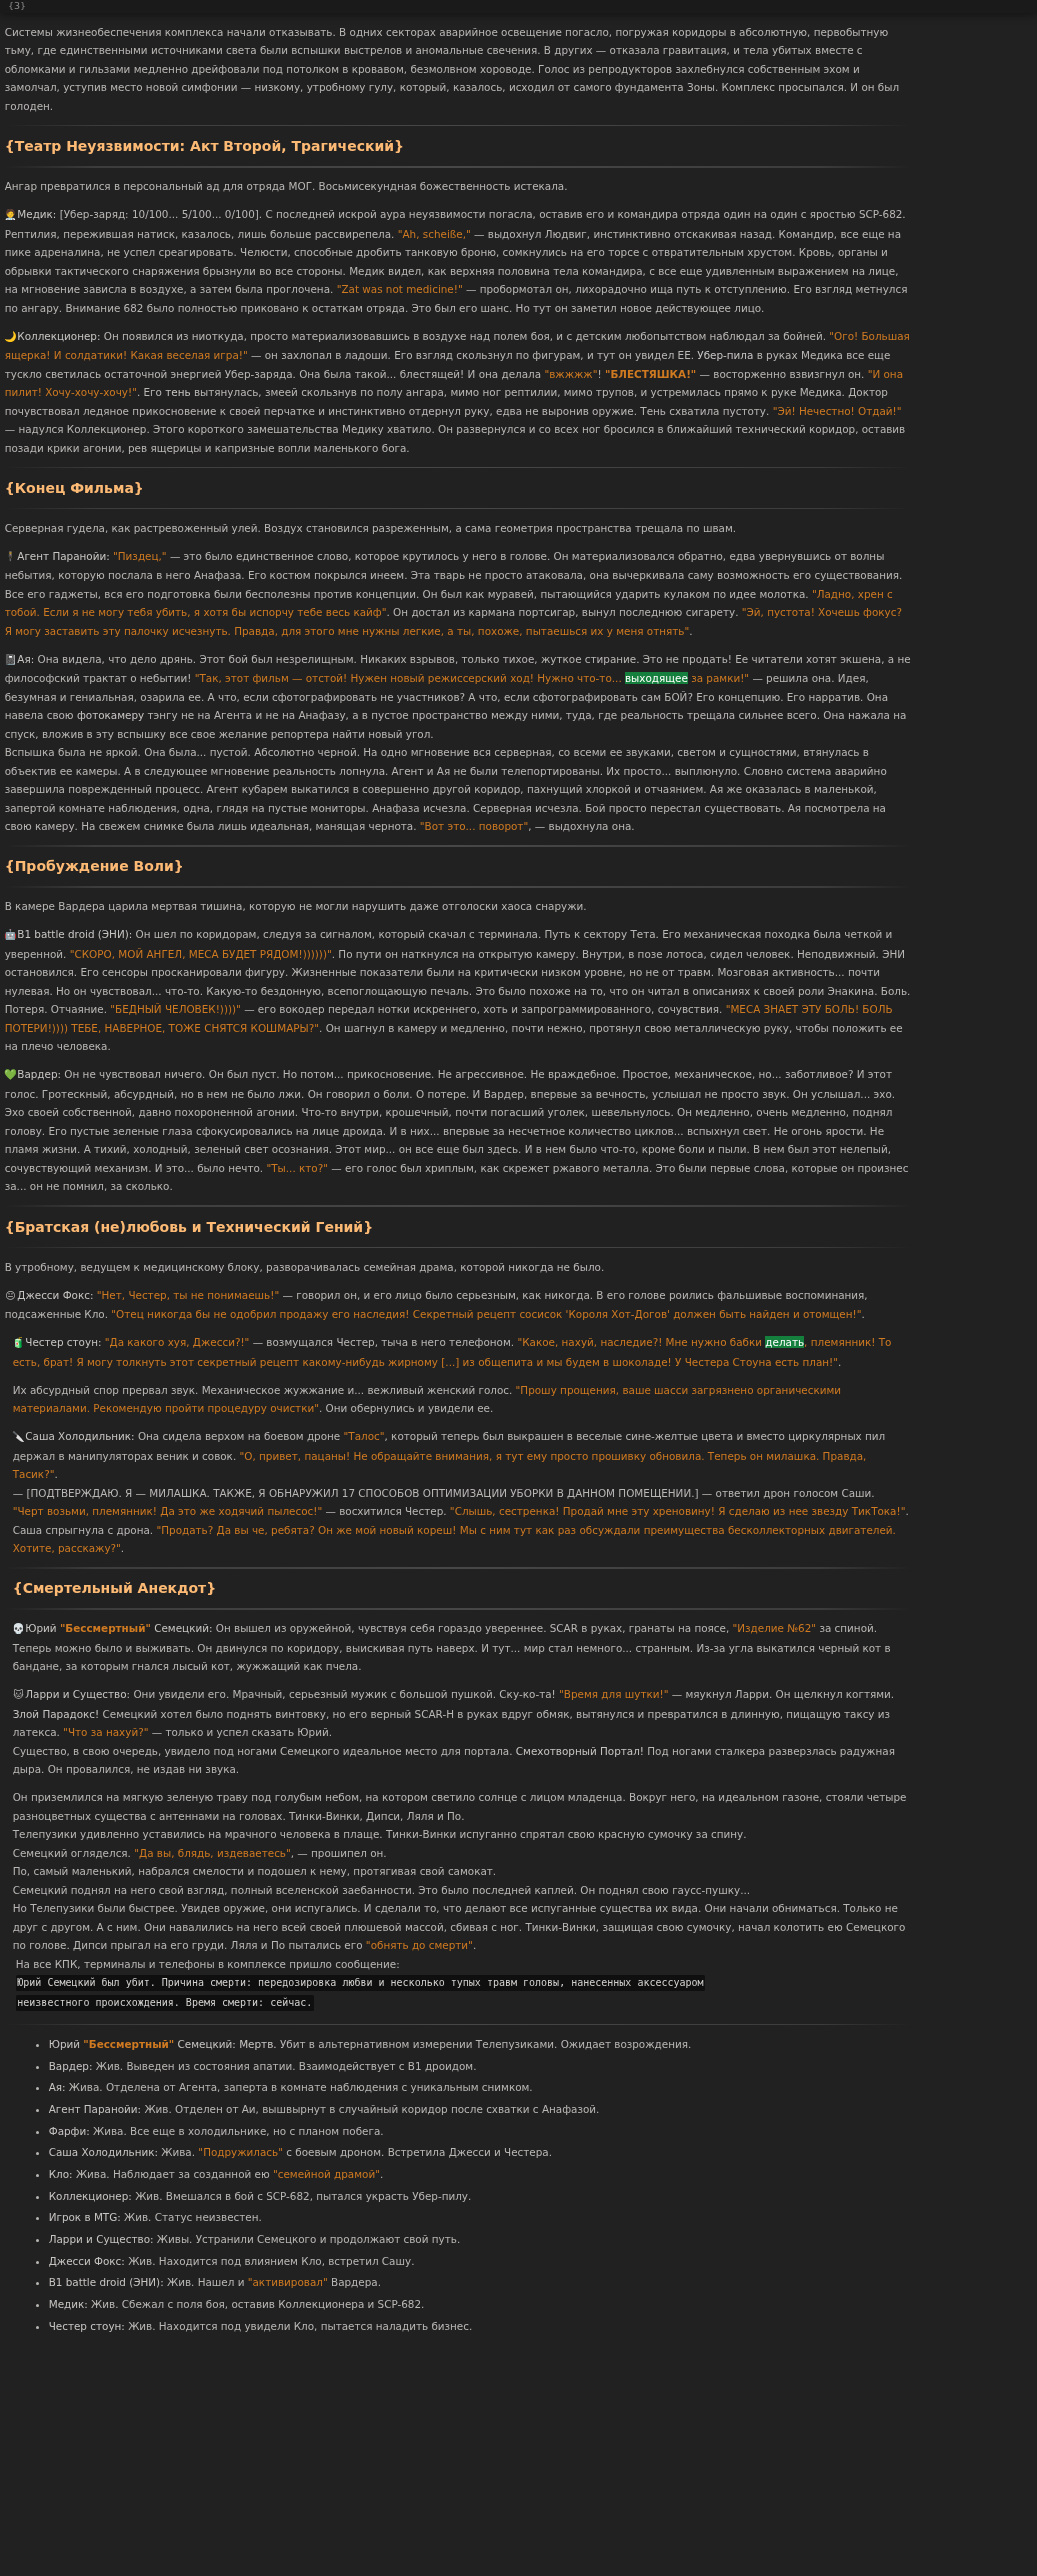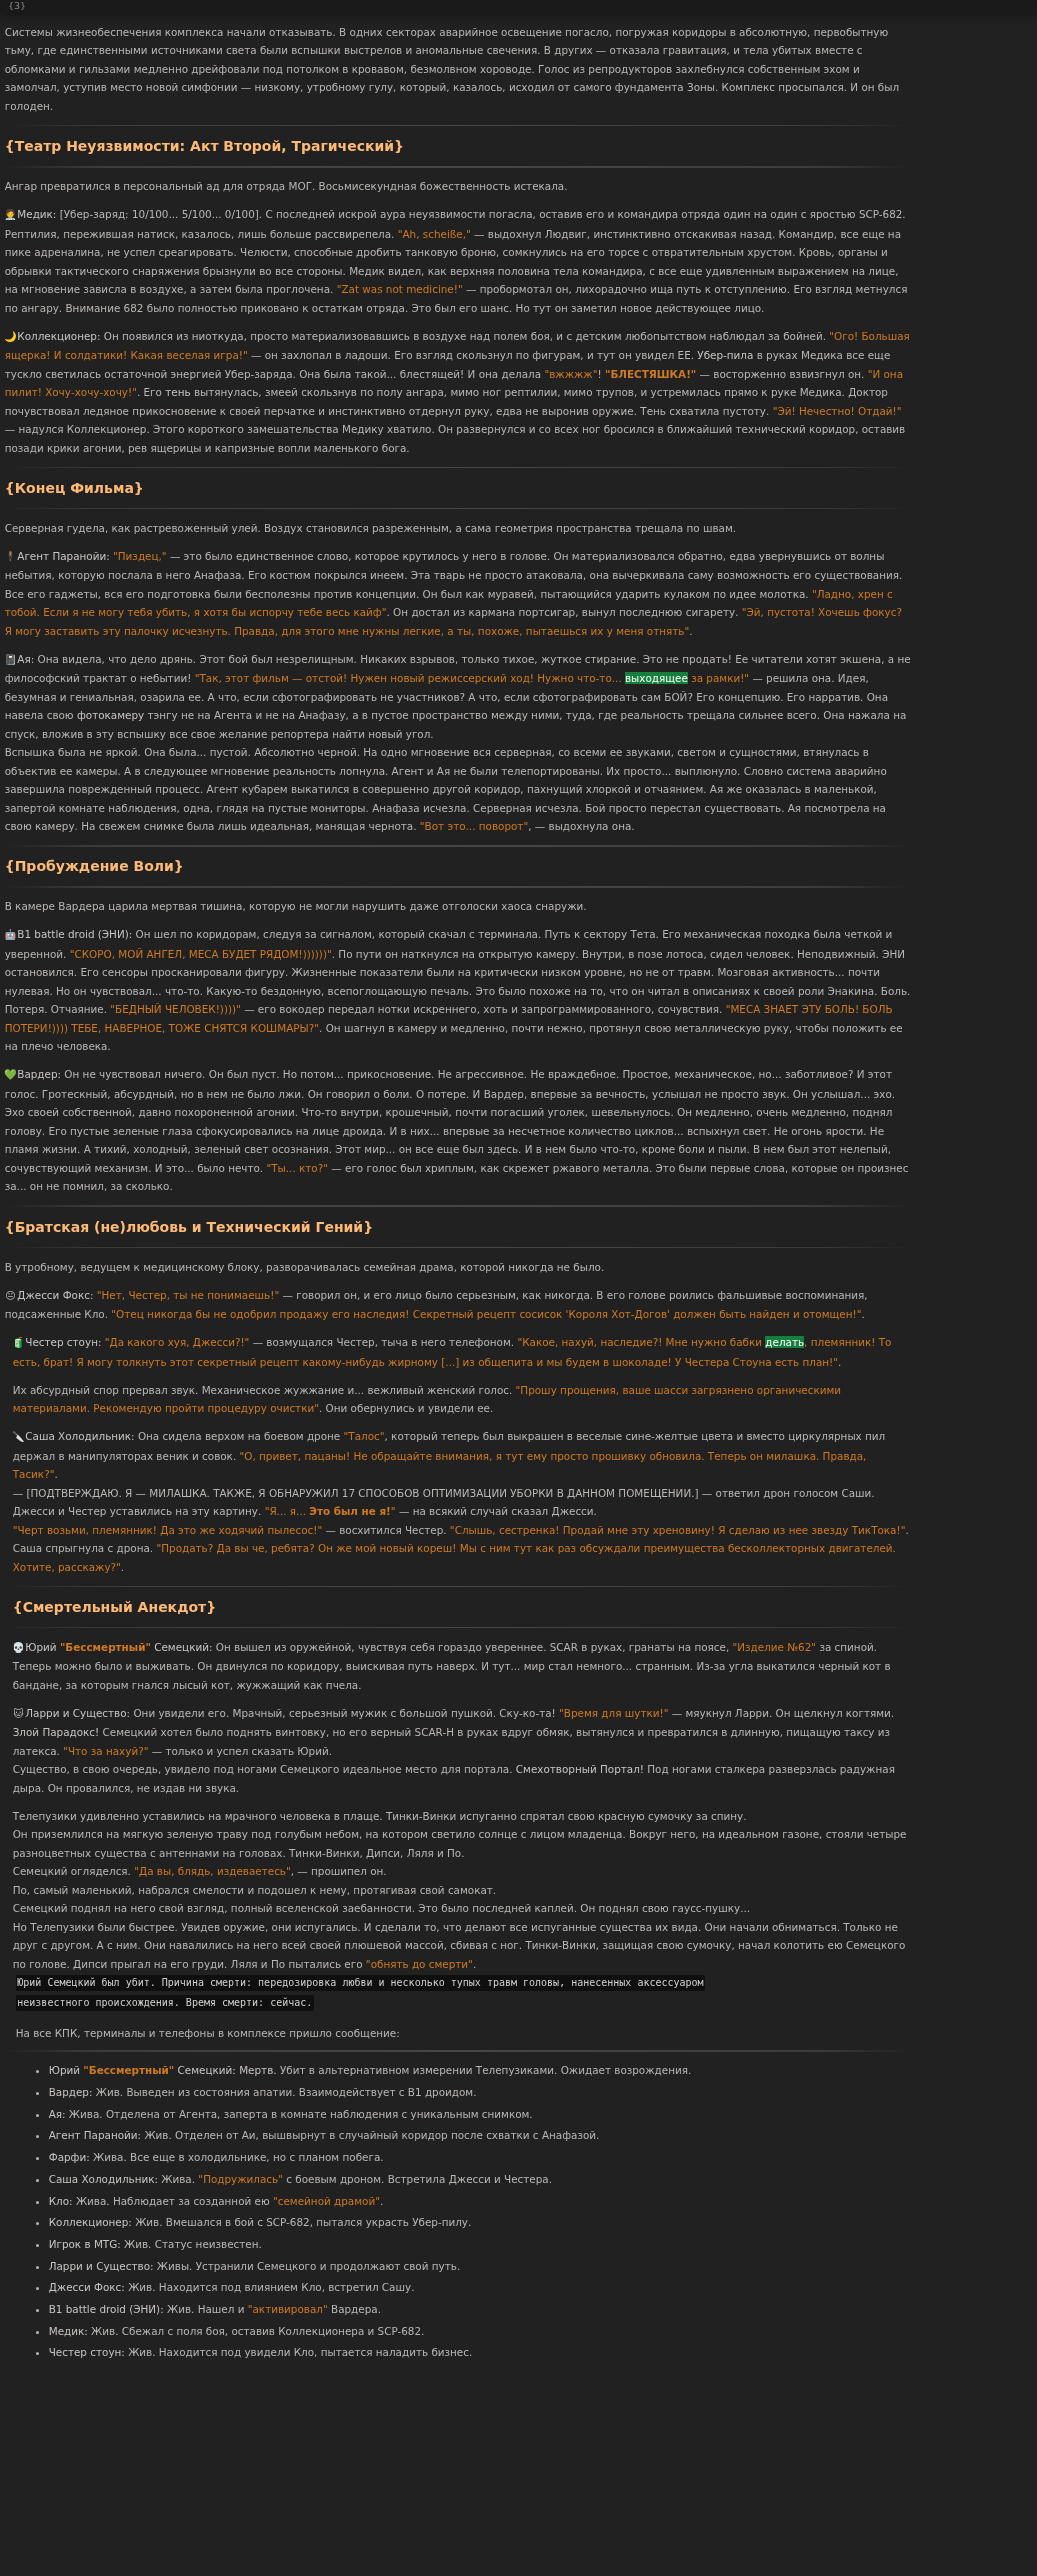--- a/index.html
+++ b/index.html
@@ -101,55 +101,52 @@
     <span class="ico">🧃</span><span class="b">Честер стоун:</span> <span class="q">"Да какого хуя, Джесси?!"</span><span> — возмущался Честер, тыча в него телефоном. </span><span class="q">"Какое, нахуй, наследие?! Мне нужно бабки </span><span class="sel">делать</span><span class="q">, племянник! То есть, брат! Я могу толкнуть этот секретный рецепт какому-нибудь жирному [...] из общепита и мы будем в шоколаде! У Честера Стоуна есть план!"</span><span>.</span>
   </p>
   <p class="indent">
     <span>Их абсурдный спор прервал звук. Механическое жужжание и... вежливый женский голос. </span><span class="q">"Прошу прощения, ваше шасси загрязнено органическими материалами. Рекомендую пройти процедуру очистки"</span><span>. Они обернулись и увидели ее.</span>
   </p>
   <p class="indent tight">
     <span class="ico">🔪</span><span class="b">Саша Холодильник:</span><span> Она сидела верхом на боевом дроне </span><span class="q">"Талос"</span><span>, который теперь был выкрашен в веселые сине-желтые цвета и вместо циркулярных пил держал в манипуляторах веник и совок. </span><span class="q">"О, привет, пацаны! Не обращайте внимания, я тут ему просто прошивку обновила. Теперь он милашка. Правда, Тасик?"</span><span>.</span>
   </p>
   <p class="indent tight">— [ПОДТВЕРЖДАЮ. Я — МИЛАШКА. ТАКЖЕ, Я ОБНАРУЖИЛ 17 СПОСОБОВ ОПТИМИЗАЦИИ УБОРКИ В ДАННОМ ПОМЕЩЕНИИ.] — ответил дрон голосом Саши.</p>
   <p class="indent tight">
-    <span>Джесси и Честер уставились на эту картину. </span><span class="q">"Я... я... </span><span class="q" style="font-weight:bold">Это был не я!</span><span class="q">"</span><span> — на всякий случай сказал Джесси.</span>
-  </p>
-  <p class="indent tight">
     <span class="q">"Черт возьми, племянник! Да это же ходячий пылесос!"</span><span> — восхитился Честер. </span><span class="q">"Слышь, сестренка! Продай мне эту хреновину! Я сделаю из нее звезду ТикТока!"</span><span>.</span>
   </p>
   <p class="indent">
     <span>Саша спрыгнула с дрона. </span><span class="q">"Продать? Да вы че, ребята? Он же мой новый кореш! Мы с ним тут как раз обсуждали преимущества бесколлекторных двигателей. Хотите, расскажу?"</span><span>.</span>
   </p>
   <hr class="div">
 
   <h3 class="indent">{Смертельный Анекдот}</h3>
   <hr class="div">
   <p class="indent">
     <span class="ico">💀</span><span class="b">Юрий </span><span class="q" style="font-weight:bold">"Бессмертный"</span><span class="b"> Семецкий:</span><span> Он вышел из оружейной, чувствуя себя гораздо увереннее. SCAR в руках, гранаты на поясе, </span><span class="q">"Изделие №62"</span><span> за спиной. Теперь можно было и выживать. Он двинулся по коридору, выискивая путь наверх. И тут... мир стал немного... странным. Из-за угла выкатился черный кот в бандане, за которым гнался лысый кот, жужжащий как пчела.</span>
   </p>
   <p class="indent tight">
     <span class="ico">🐱</span><span class="b">Ларри и Существо</span><span>: Они увидели его. Мрачный, серьезный мужик с большой пушкой. Ску-ко-та! </span><span class="q">"Время для шутки!"</span><span> — мяукнул Ларри. Он щелкнул когтями. </span><span class="b">Злой Парадокс!</span><span> Семецкий хотел было поднять винтовку, но его верный SCAR-H в руках вдруг обмяк, вытянулся и превратился в длинную, пищащую таксу из латекса. </span><span class="q">"Что за нахуй?"</span><span> — только и успел сказать Юрий.</span>
   </p>
   <p class="indent">
     <span>Существо, в свою очередь, увидело под ногами Семецкого идеальное место для портала. </span><span class="b">Смехотворный Портал!</span><span> Под ногами сталкера разверзлась радужная дыра. Он провалился, не издав ни звука.</span>
   </p>
+  <p class="indent tight">Он приземлился на мягкую зеленую траву под голубым небом, на котором светило солнце с лицом младенца. Вокруг него, на идеальном газоне, стояли четыре разноцветных существа с антеннами на головах. Тинки-Винки, Дипси, Ляля и По.</p>
   <p class="indent tight">Телепузики удивленно уставились на мрачного человека в плаще. Тинки-Винки испуганно спрятал свою красную сумочку за спину.</p>
-  <p class="indent tight">Он приземлился на мягкую зеленую траву под голубым небом, на котором светило солнце с лицом младенца. Вокруг него, на идеальном газоне, стояли четыре разноцветных существа с антеннами на головах. Тинки-Винки, Дипси, Ляля и По.</p>
   <p class="indent tight">
     <span>Семецкий огляделся. </span><span class="q">"Да вы, блядь, издеваетесь"</span><span>, — прошипел он.</span>
   </p>
   <p class="indent tight">По, самый маленький, набрался смелости и подошел к нему, протягивая свой самокат.</p>
   <p class="indent tight">Семецкий поднял на него свой взгляд, полный вселенской заебанности. Это было последней каплей. Он поднял свою гаусс-пушку...</p>
   <p class="indent tight">
     <span>Но Телепузики были быстрее. Увидев оружие, они испугались. И сделали то, что делают все испуганные существа их вида. Они начали обниматься. Только не друг с другом. А с ним. Они навалились на него всей своей плюшевой массой, сбивая с ног. Тинки-Винки, защищая свою сумочку, начал колотить ею Семецкого по голове. Дипси прыгал на его груди. Ляля и По пытались его </span><span class="q">"обнять до смерти"</span><span>.</span>
   </p>
+  <p class="indent tight" style="padding-left:11px">На все КПК, терминалы и телефоны в комплексе пришло сообщение:</p>
   <p class="indent" style="padding-left:11px;width:709px">
     <span class="mono">Юрий Семецкий был убит. Причина смерти: передозировка любви и несколько тупых травм головы, нанесенных аксессуаром неизвестного происхождения. Время смерти: сейчас.</span>
   </p>
-  <p class="indent tight" style="padding-left:11px">На все КПК, терминалы и телефоны в комплексе пришло сообщение:</p>
   <hr class="div">
 
   <ul class="roster">
     <li><span class="b">Юрий </span><span class="q" style="font-weight:bold">"Бессмертный"</span><span class="b"> Семецкий:</span><span class="b"> Мертв.</span><span> Убит в альтернативном измерении Телепузиками. Ожидает возрождения.</span></li>
     <li><span class="b">Вардер:</span><span> Жив. Выведен из состояния апатии. Взаимодействует с B1 дроидом.</span></li>
     <li><span class="b">Ая:</span><span> Жива. Отделена от Агента, заперта в комнате наблюдения с уникальным снимком.</span></li>
     <li><span class="b">Агент Паранойи:</span><span> Жив. Отделен от Аи, вышвырнут в случайный коридор после схватки с Анафазой.</span></li>
     <li><span class="b">Фарфи:</span><span> Жива. Все еще в холодильнике, но с планом побега.</span></li>
     <li><span class="b">Саша Холодильник:</span><span> Жива. </span><span class="q">"Подружилась"</span><span> с боевым дроном. Встретила Джесси и Честера.</span></li>
     <li><span class="b">Кло:</span><span> Жива. Наблюдает за созданной ею </span><span class="q">"семейной драмой"</span><span>.</span></li>

